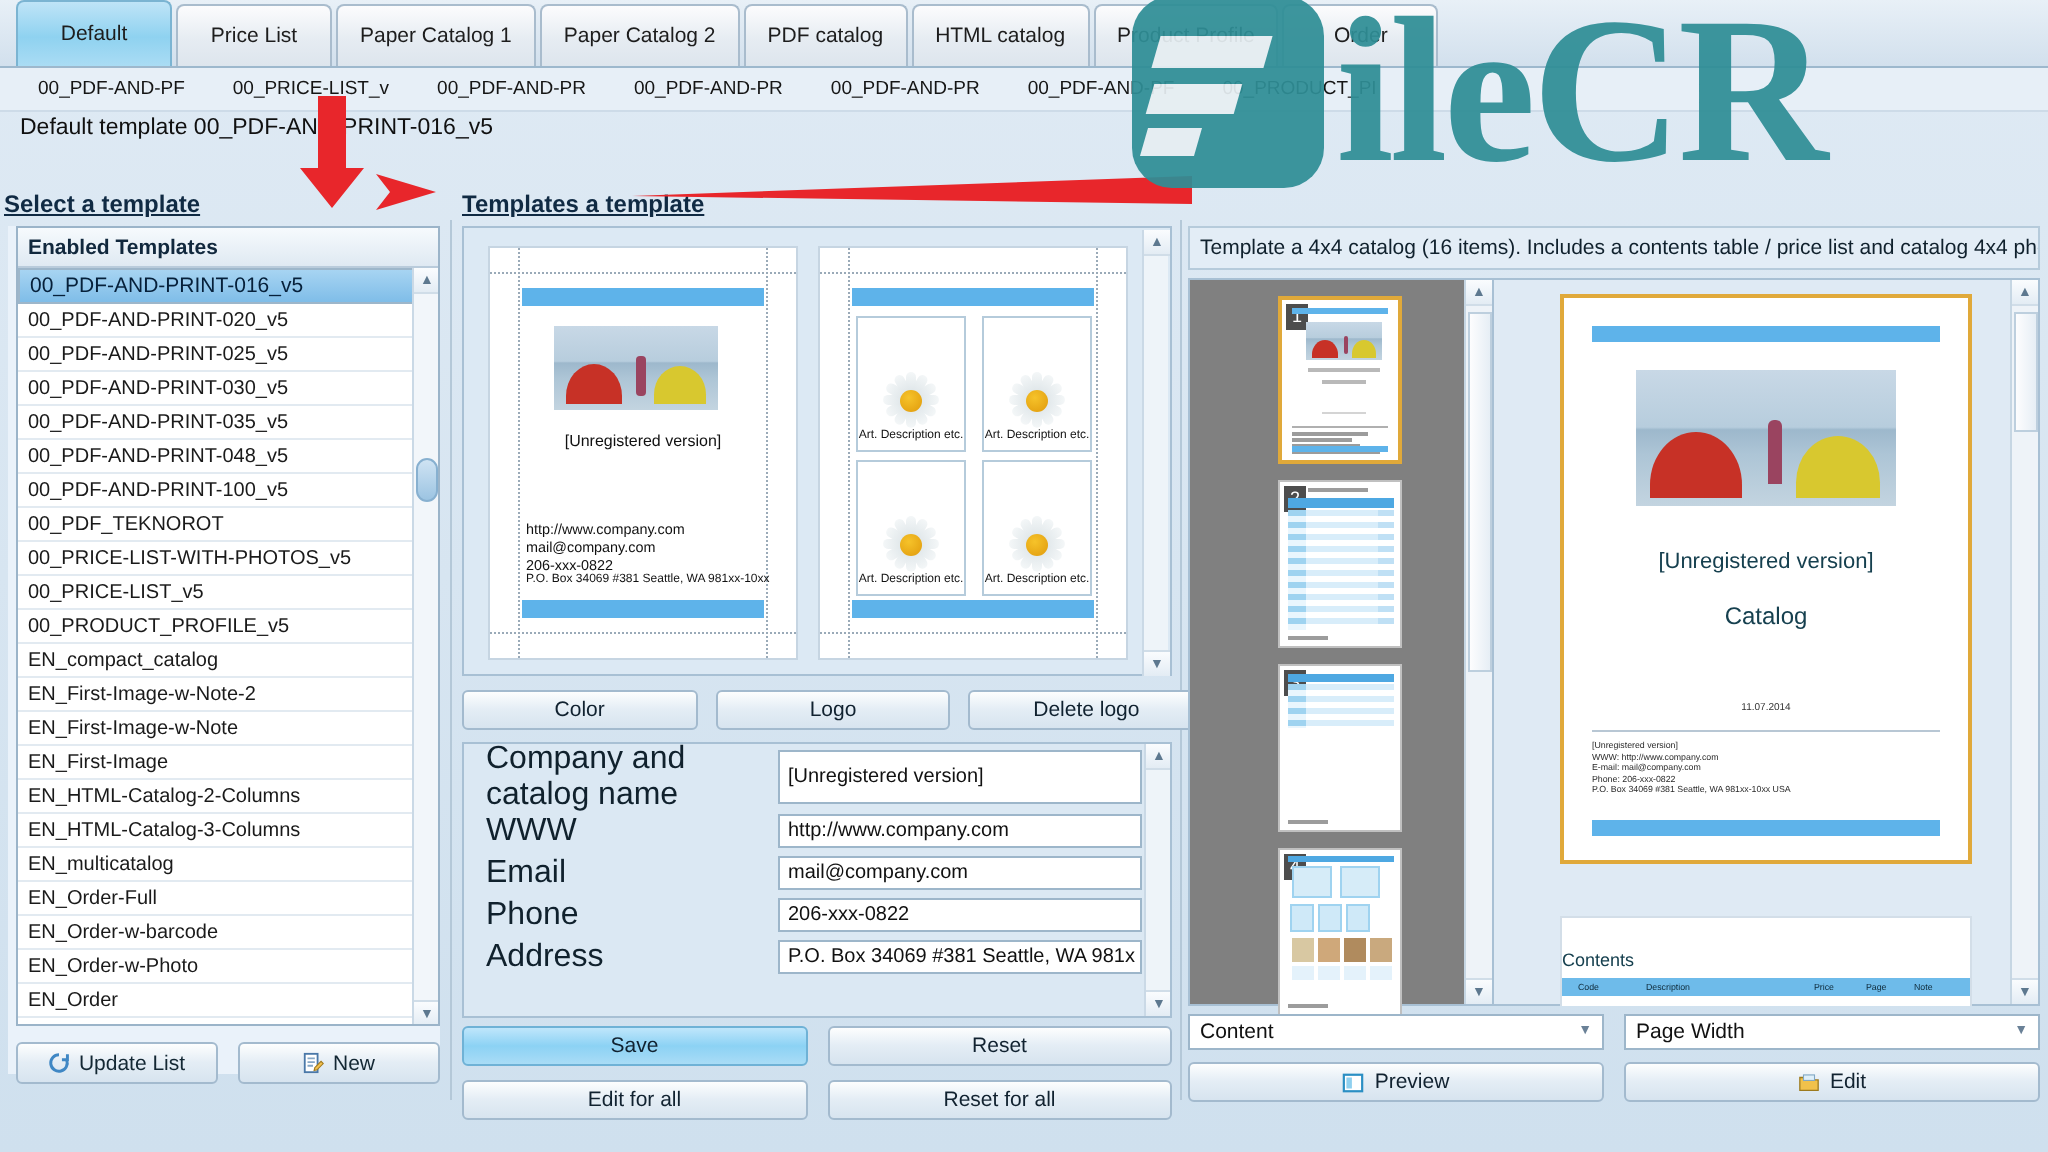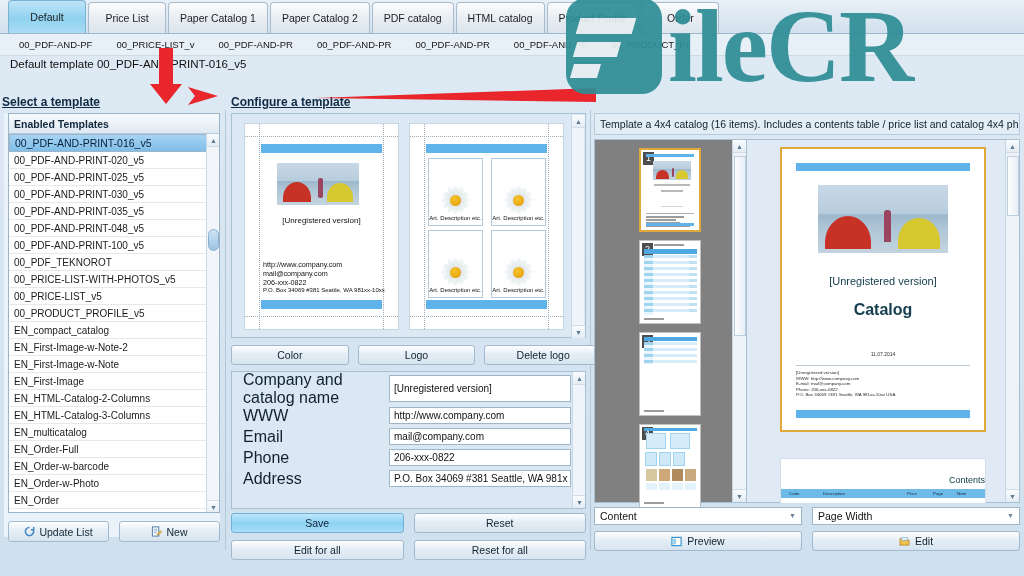--- a/index.html
+++ b/index.html
@@ -385,21 +385,21 @@
     <div class="subcell">00_PDF-AND-PR</div>
     <div class="subcell">00_PDF-AND-PR</div>
     <div class="subcell">00_PDF-AND-PR</div>
     <div class="subcell">00_PDF-AND-PF</div>
     <div class="subcell">00_PRODUCT_PI</div>
   </div>
 
   <div class="defline">Default template 00_PDF-AND-PRINT-016_v5</div>
 
   <div class="sechdr" id="hdr-select">Select a template</div>
-  <div class="sechdr" id="hdr-config">Configure a template</div>
+  <div class="sechdr" id="hdr-config">Templates a template</div>
 
   <div class="vdiv"></div>
   <div class="vdiv2"></div>
 
   <div class="leftpanel">
     <div class="listbox">
       <div class="lb-head">Enabled Templates</div>
       <div class="lb-rows" id="tmpl-rows">
           <div class="lb-row sel">00_PDF-AND-PRINT-016_v5</div>
           <div class="lb-row">00_PDF-AND-PRINT-020_v5</div>
@@ -691,38 +691,38 @@
         <div class="bigpage">
           <div class="bluebar" style="left:14px;right:14px;top:14px;height:8px"></div>
 
           <div class="thumbimg" style="left:36px;top:36px;width:130px;height:68px;">
             <div class="tent-red" style="left:7px;top:31px;width:46px;height:33px;"></div>
             <div class="person" style="left:66px;top:25px;width:7px;height:32px;border-radius:3px 3px 0 0"></div>
             <div class="tent-yel" style="left:80px;top:33px;width:42px;height:31px;"></div>
           </div>
 
           <div class="bp-txt" style="top:126px;font-size:11px;color:#16404f;">[Unregistered version]</div>
-          <div class="bp-txt" style="top:152px;font-size:16px;font-weight:bold;color:#16404f;">Catalog</div>
+          <div class="bp-txt" style="top:152px;font-size:12px;font-weight:normal;color:#16404f;">Catalog</div>
           <div class="bp-txt" style="top:202px;font-size:5px;color:#333;">11.07.2014</div>
 
           <div style="position:absolute;left:14px;right:14px;top:216px;height:1px;background:#b8c7d4"></div>
 
           <div style="position:absolute;left:14px;top:221px;font-size:4.4px;line-height:5.6px;color:#2a2a2a;">
             <div>[Unregistered version]</div>
             <div>WWW: http://www.company.com</div>
             <div>E-mail: mail@company.com</div>
             <div>Phone: 206-xxx-0822</div>
             <div>P.O. Box 34069 #381 Seattle, WA 981xx-10xx USA</div>
           </div>
 
           <div class="bluebar" style="left:14px;right:14px;bottom:12px;height:8px"></div>
         </div>
 
         <div class="contentspage">
-          <div style="text-align:right;font-size:9px;color:#16404f;padding-top:16px;">Contents</div>
+          <div style="text-align:left;font-size:9px;color:#16404f;padding-top:16px;">Contents</div>
           <div style="margin-top:4px;background:#6ebbea;display:flex;font-size:4.4px;color:#0e2a3a;padding:2px 8px;">
             <span style="width:34px">Code</span>
             <span style="flex:1">Description</span>
             <span style="width:26px">Price</span>
             <span style="width:24px">Page</span>
             <span style="width:20px">Note</span>
           </div>
         </div>
 
         <div class="pp-scroll">

